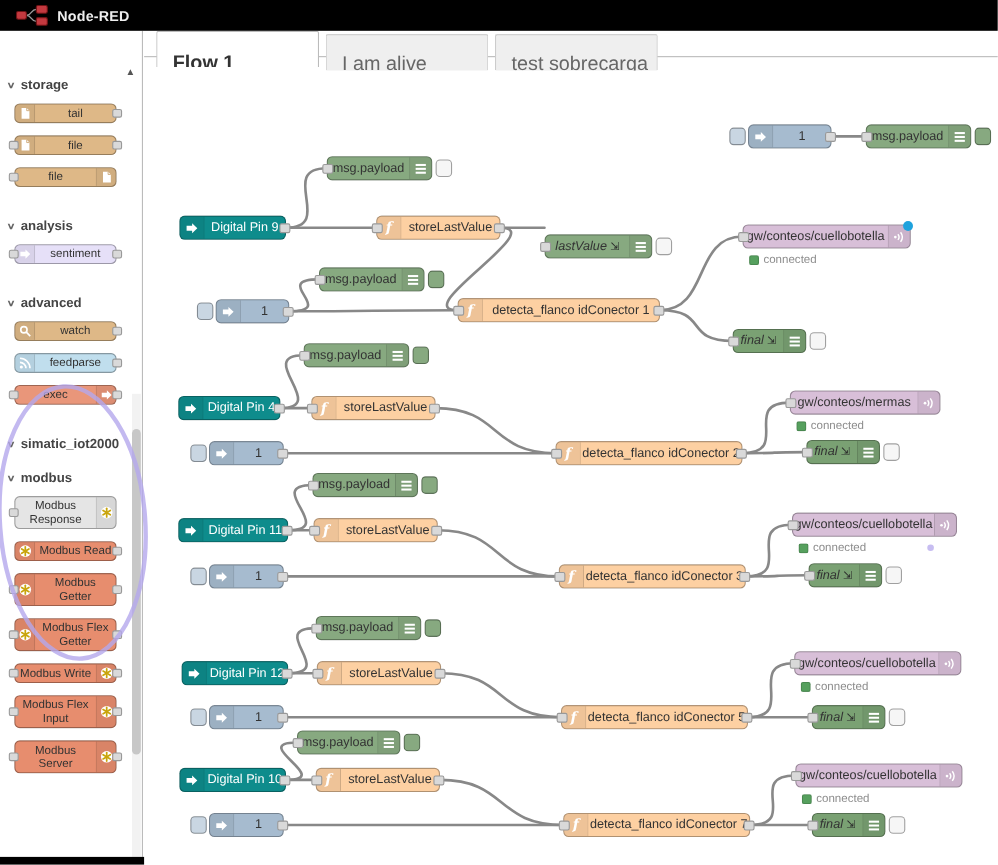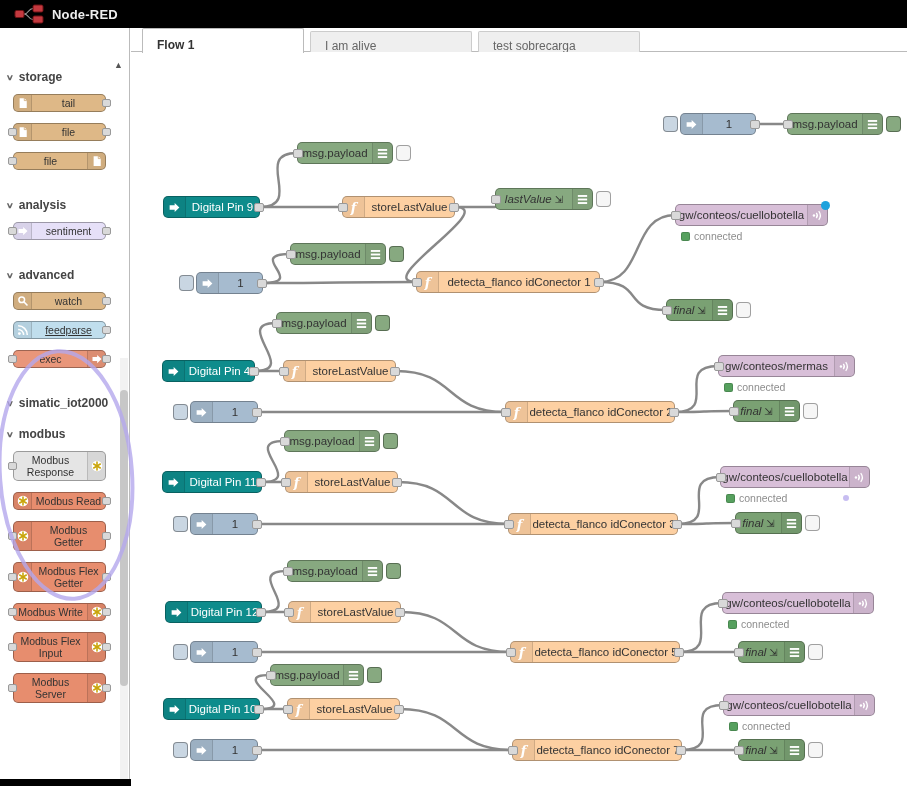--- a/index.html
+++ b/index.html
@@ -46,23 +46,23 @@
   .pport { position:absolute; width:9px; height:8px; top:calc(50% - 4px); background:#d9d9d9;
            border:1px solid #999; border-radius:2px; }
   .pport.in { left:-6px; } .pport.out { right:-6px; }
 
   
   .overlay { position:absolute; inset:0; z-index:60; pointer-events:none; }
 
   
   .tabbar { position:absolute; left:131px; top:28px; right:0; height:24px; background:#fff;
             border-bottom:1px solid #bbb; display:flex; padding-left:11px; gap:6px; z-index:10; }
-  .tab { width:162px; height:21px; margin-top:3px; background:#efefef; border:1px solid #ccc;
-         border-bottom:none; border-radius:2px 2px 0 0; font-size:12px; color:#666;
-         line-height:20px; padding:4px 14px; white-space:nowrap; overflow:hidden; cursor:pointer; }
+  .tab { width:148px; height:21px; margin-top:3px; background:#efefef; border:1px solid #ccc;
+         border-bottom:none; border-radius:2px 2px 0 0; font-size:18px; color:#666;
+         line-height:20px; padding:16px 14px; white-space:nowrap; overflow:hidden; cursor:pointer; }
   .tab.active { height:25px; margin-top:0; margin-bottom:-1px; background:#fff; color:#333;
                 font-weight:bold; border-color:#bbb; line-height:24px; z-index:2; }
 
   
   .canvasbg { position:absolute; left:131px; top:52px; right:0; bottom:0; background:#fff; }
   #wires { position:absolute; left:0; top:0; width:907px; height:786px; z-index:3; }
   #nodes { position:absolute; left:0; top:0; width:907px; height:786px; z-index:4; pointer-events:none; }
   .fnode { position:absolute; height:22px; border-radius:5px; border:1px solid rgba(0,0,0,.3);
            display:flex; align-items:stretch; font-size:11.5px; color:#333;
            pointer-events:auto; cursor:move; }
@@ -178,21 +178,21 @@
           <div class="pnode" style="background: rgb(222, 184, 135);">
             <span class="preg l" style="display: flex; align-items: center; justify-content: center;">
               <svg viewBox="0 0 16 16">
                 <circle cx="6.3" cy="6.3" r="3.8" fill="none" stroke="#fff" stroke-width="2"></circle>
                 <line x1="9.2" y1="9.2" x2="14" y2="14" stroke="#fff" stroke-width="2"></line>
               </svg>
             </span>
             <span class="plab">watch</span>
             <span class="pport out"></span>
           </div>
-          <div class="pnode" style="background: rgb(192, 222, 237); text-decoration: underline;">
+          <div class="pnode" style="background: rgb(192, 222, 237);">
             <span class="preg l" style="display: flex; align-items: center; justify-content: center;">
               <svg viewBox="0 0 16 16">
                 <circle cx="3.2" cy="12.8" r="1.9" fill="#fff"></circle>
                 <path d="M1.5 7.2a7.3 7.3 0 0 1 7.3 7.3" fill="none" stroke="#fff" stroke-width="2"></path>
                 <path d="M1.5 2.3A12.2 12.2 0 0 1 13.7 14.5" fill="none" stroke="#fff" stroke-width="2"></path>
               </svg>
             </span>
             <span class="plab">feedparse</span>
             <span class="pport out"></span>
           </div>
@@ -416,21 +416,21 @@
         <span class="nport in"></span>
       </div>
       <div class="fnode" style="left: 342px; top: 196px; width: 113px; background: rgb(253, 208, 162);">
         <span class="ireg l" style="display: flex; align-items: center; justify-content: center;">
           <span class="fx">f</span>
         </span>
         <span class="nlab">storeLastValue</span>
         <span class="nport in"></span>
         <span class="nport out"></span>
       </div>
-      <div class="fnode" style="left: 495px; top: 188px; width: 98px; background: rgb(135, 169, 128);">
+      <div class="fnode" style="left: 495px; top: 213px; width: 98px; background: rgb(135, 169, 128);">
         <span class="nlab it">lastValue<span class="cns">⇲</span></span>
         <span class="ireg r" style="display: flex; align-items: center; justify-content: center;">
           <svg viewBox="0 0 14 14">
             <g fill="#fff">
               <rect x="2" y="2.2" width="10" height="2"></rect>
               <rect x="2" y="6" width="10" height="2"></rect>
               <rect x="2" y="9.8" width="10" height="2"></rect>
             </g>
           </svg>
         </span>

